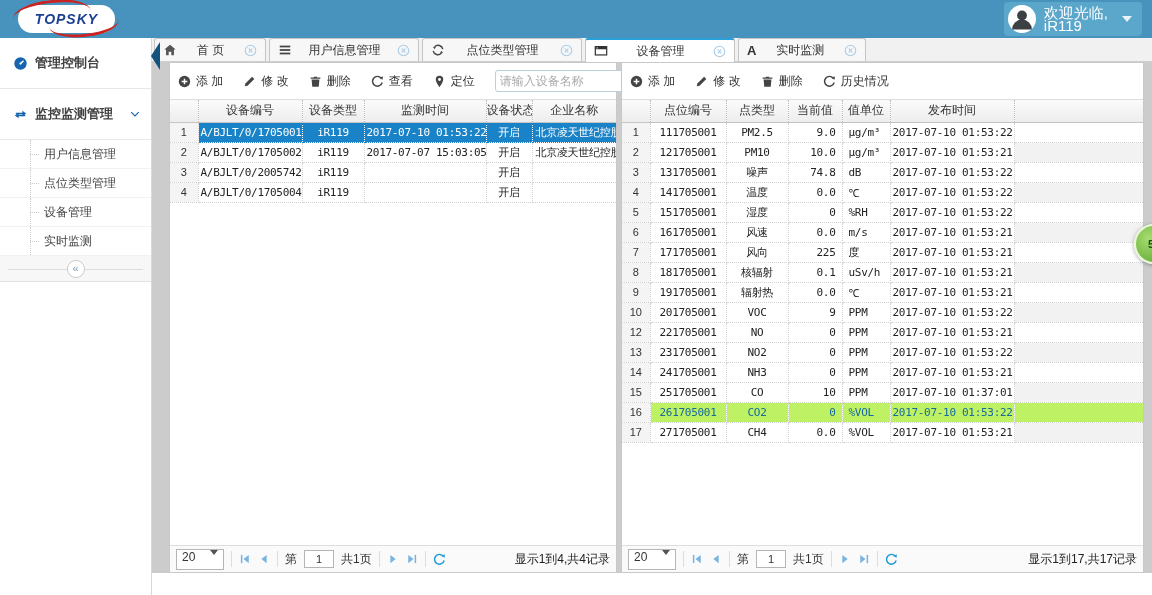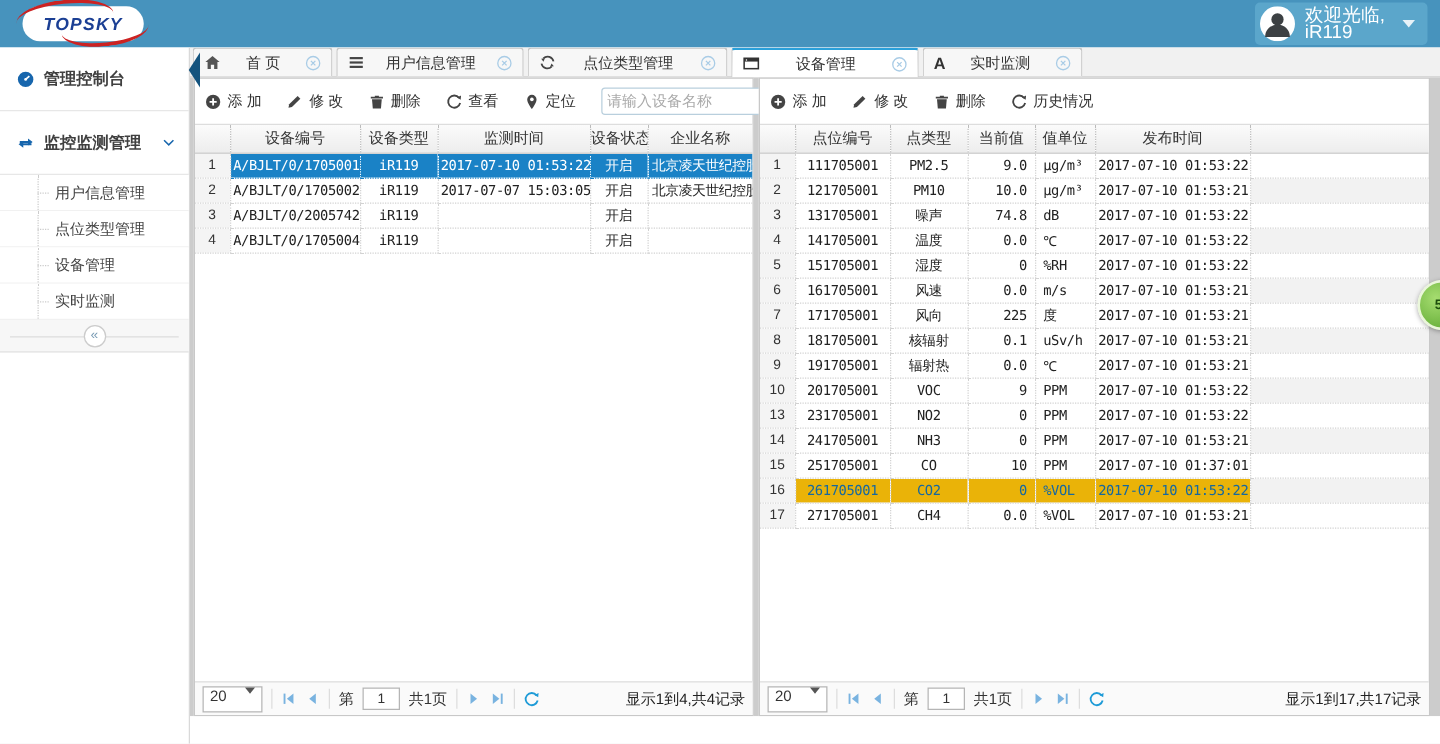--- a/index.html
+++ b/index.html
@@ -44,21 +44,21 @@
   
   .content { flex:1; display:flex; flex-direction:column; min-width:0; }
   .tabbar { height:24px; background:#f1f1f1; border-bottom:1px solid #cfcfcf; display:flex; align-items:flex-end; padding-left:2px; }
   .tab { height:23px; display:flex; align-items:center; padding:0 8px; border:1px solid #c5c5c5; border-bottom:none;
           background:#f7f7f7; margin-right:3px; font-size:12px; color:#333; border-radius:3px 3px 0 0; cursor:pointer; }
   .tab .tlabel { flex:1; text-align:center; padding:0 6px; }
   .tab.active { background:#fff; border-top:2px solid #2aa0da; height:24px; margin-bottom:-1px; }
   .w1{min-width:112px;} .w2{min-width:150px;} .w3{min-width:160px;} .w4{min-width:150px;} .w5{min-width:128px;}
 
   
-  .panels { height:511px; display:flex; background:#ccc; padding-left:3px; padding-right:8px; gap:4px; }
+  .panels { height:511px; display:flex; background:#ccc; padding-left:17px; padding-right:8px; gap:4px; }
   .bottom-strip { flex:1; background:#fff; }
   .panel { background:#fff; border:1px solid #c8c8c8; display:flex; flex-direction:column; min-width:0; }
   .panel.left { width:448px; }
   .panel.right { flex:1; }
 
   .toolbar { height:37px; border-bottom:1px solid #ddd; display:flex; align-items:center; padding:0 8px; gap:20px; flex-shrink:0; }
   .tbtn { display:flex; align-items:center; gap:5px; font-size:12px; color:#333; cursor:pointer; white-space:nowrap; }
   .searchbox { margin-left:auto; width:152px; height:22px; border:1px solid #b9cfdd; border-radius:3px;
           display:flex; align-items:center; padding:0 4px; background:#fff; }
   .searchbox input { border:none; outline:none; flex:1; min-width:0; font-size:12px; color:#444;
@@ -72,21 +72,21 @@
   .grid th { height:22px; background:linear-gradient(#fbfbfb,#ededed); border-bottom:1px solid #c5c5c5;
           border-right:1px dotted #bbb; font-weight:normal; font-size:12px; color:#333;
           font-family:"Liberation Sans", sans-serif; letter-spacing:0; overflow:hidden; white-space:nowrap; }
   .grid td { height:20px; border-bottom:1px dotted #d2d2d2; border-right:1px dotted #d2d2d2;
           text-align:center; overflow:hidden; white-space:nowrap; padding:0 2px; }
   .grid td.rownum { background:#f4f4f4; font-family:"Liberation Sans", sans-serif; color:#333; letter-spacing:0; }
   .grid th.rownum { }
   .grid th.filler, .grid td.filler { border-right:none; }
   .grid tr:nth-child(even) td.filler { background:#f2f2f2; }
   tr.selected td:not(.rownum) { background:#1a82c6; color:#fff; border-color:#1a82c6; }
-  tr.hoverrow td:not(.rownum) { background:#eab308; color:#16689f; }
+  tr.hoverrow td:not(.rownum) { background:#bef264; color:#16689f; }
 
   table.grid-left { width:446px; }
   .grid-left th:nth-child(1){width:28px;} .grid-left th:nth-child(2){width:104px;}
   .grid-left th:nth-child(3){width:62px;} .grid-left th:nth-child(4){width:122px;}
   .grid-left th:nth-child(5){width:46px;} 
   .grid-left td:nth-child(6){text-align:left; padding-left:3px; border-right:none;}
   .grid-left th:nth-child(6){border-right:none;}
 
   table.grid-right { width:100%; }
   .grid-right th:nth-child(1){width:28px;} .grid-right th:nth-child(2){width:76px;}
@@ -532,20 +532,29 @@
                 <tr class="">
                   <td class="rownum">10</td>
                   <td>201705001</td>
                   <td>VOC</td>
                   <td>9</td>
                   <td>PPM</td>
                   <td>2017-07-10 01:53:22</td>
                   <td class="filler"></td>
                 </tr>
                 <tr class="">
+                  <td class="rownum">12</td>
+                  <td>221705001</td>
+                  <td>NO</td>
+                  <td>0</td>
+                  <td>PPM</td>
+                  <td>2017-07-10 01:53:21</td>
+                  <td class="filler"></td>
+                </tr>
+                <tr class="">
                   <td class="rownum">13</td>
                   <td>231705001</td>
                   <td>NO2</td>
                   <td>0</td>
                   <td>PPM</td>
                   <td>2017-07-10 01:53:22</td>
                   <td class="filler"></td>
                 </tr>
                 <tr class="">
                   <td class="rownum">14</td>

